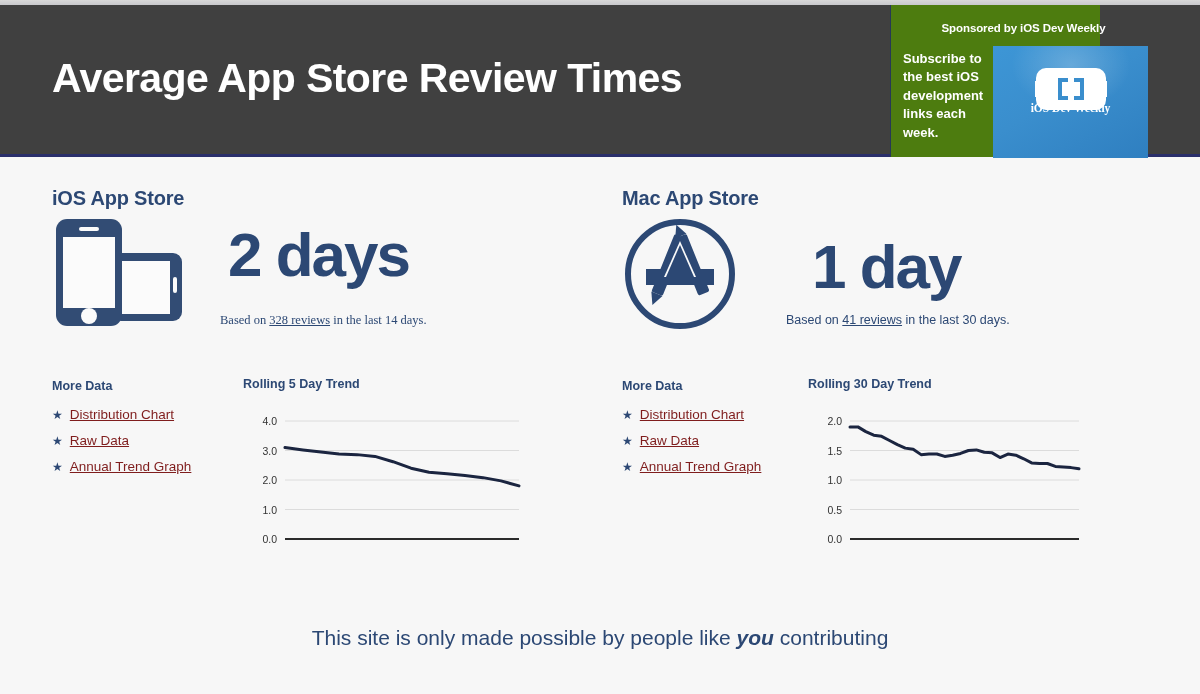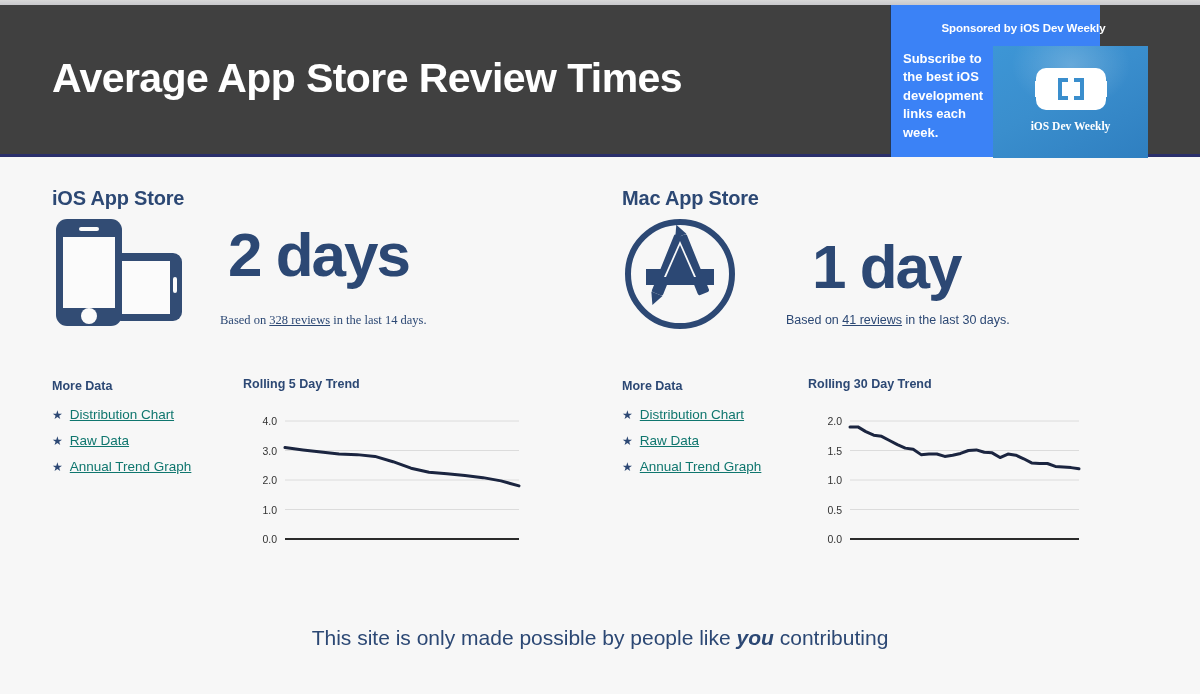--- a/index.html
+++ b/index.html
@@ -25,21 +25,21 @@
   }
   .header-title {
     position: absolute; left: 52px; top: 50px;
     font-size: 41px; font-weight: bold; color: #ffffff;
     letter-spacing: -0.6px; white-space: nowrap;
   }
 
   
   .sponsor {
     position: absolute; top: 5px; left: 890px; width: 210px; height: 152px;
-    background: #3b82f6;
+    background: #4d7c0f;
     border-left: 1px solid #273855;
   }
   .sponsor-heading {
     position: absolute; top: 17px; left: 0; width: 265px;
     text-align: center; color: #ffffff;
     font-size: 11.5px; font-weight: bold; letter-spacing: -0.1px;
   }
   .sponsor-body {
     position: absolute; top: 45px; left: 12px; width: 96px;
     color: #ffffff; font-size: 13px; font-weight: bold; line-height: 1.42;
@@ -48,21 +48,21 @@
     position: absolute; top: 41px; left: 102px; width: 155px; height: 112px;
     background: linear-gradient(150deg, #3d96d6 0%, #3a8ecd 45%, #2f7fc0 100%);
     overflow: hidden;
   }
   .tile-glow {
     position: absolute; top: -26px; left: 18px; width: 120px; height: 90px;
     background: radial-gradient(ellipse at center, rgba(255,255,255,0.22), rgba(255,255,255,0) 70%);
   }
   .tile-logo { position: absolute; top: 18px; left: 41px; width: 74px; height: 50px; }
   .tile-caption {
-    position: absolute; top: 74px; left: 0; width: 155px; text-align: center;
+    position: absolute; top: 56px; left: 0; width: 155px; text-align: center;
     color: #ffffff; font-size: 11.5px; font-weight: bold;
     font-family: "Liberation Serif", serif;
   }
 
   
   .panel { position: absolute; top: 157px; }
   .panel-ios { left: 0; width: 600px; }
   .panel-mac { left: 570px; width: 630px; }
 
   .store-title {
@@ -96,21 +96,21 @@
     font-weight: bold; color: #2c4874;
   }
   .panel-ios .more-data-title { left: 52px; }
   .panel-mac .more-data-title { left: 52px; }
 
   .links { position: absolute; top: 250px; list-style: none; }
   .panel-ios .links { left: 52px; }
   .panel-mac .links { left: 52px; }
   .links li { margin-bottom: 11px; font-size: 13.5px; white-space: nowrap; }
   .links .star { color: #2c4874; font-size: 12px; margin-right: 7px; }
-  .links a { color: #0f766e; text-decoration: underline; }
+  .links a { color: #7f1d1d; text-decoration: underline; }
 
   
   .chart-block { position: absolute; top: 220px; }
   .panel-ios .chart-block { left: 243px; }
   .panel-mac .chart-block { left: 238px; }
   .chart-title {
     font-size: 12.5px; font-weight: bold; color: #2c4874; margin-bottom: 22px;
   }
   .chart-svg { display: block; }
   .tick-label {

